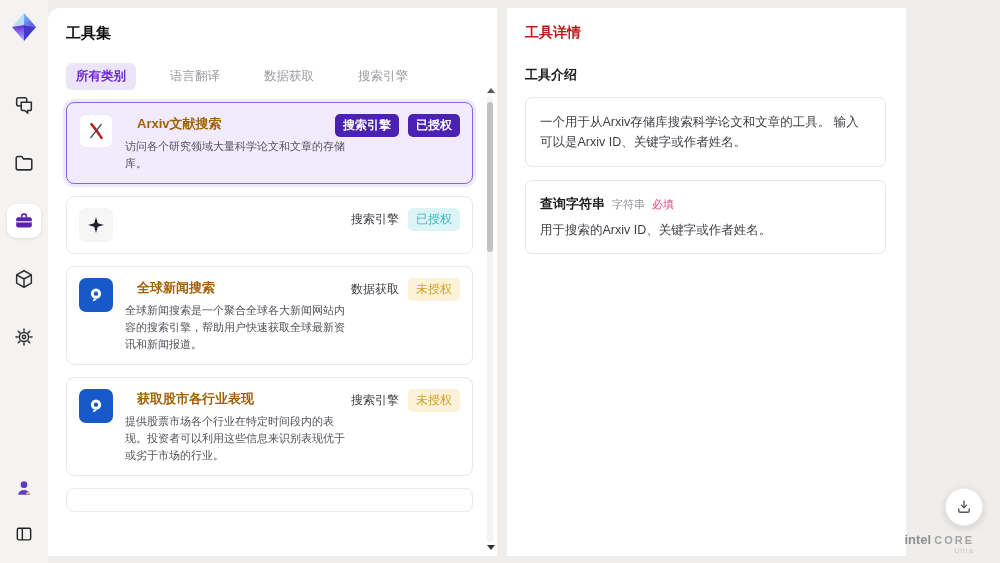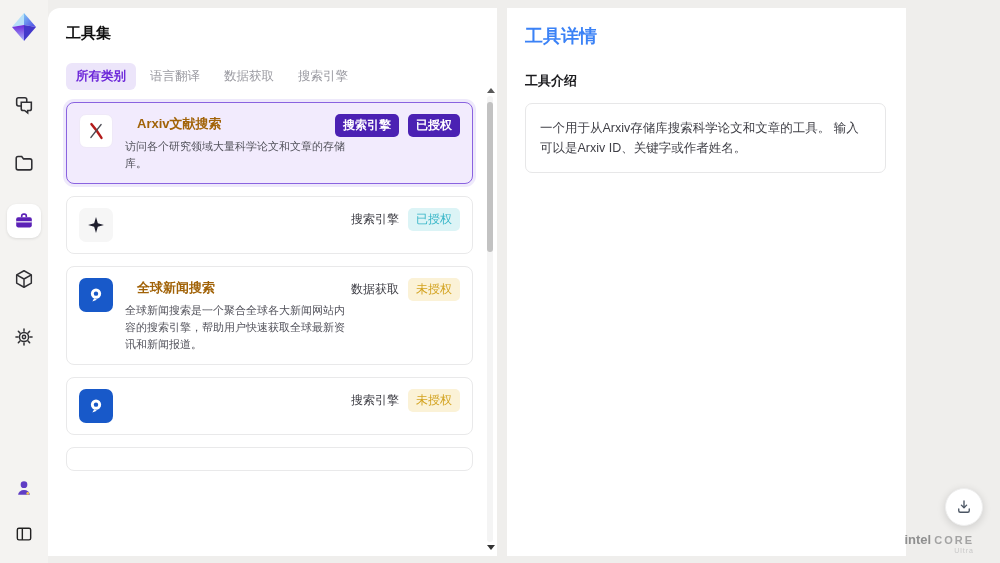--- a/index.html
+++ b/index.html
@@ -26,21 +26,21 @@
   
   .main { position:absolute; left:48px; top:8px; width:858px; height:548px; display:flex; gap:10px; }
   .list-panel {
     width:449px; background:#fff; border-radius:12px 0 0 0; position:relative;
     padding:16px 24px 0 18px; overflow:hidden;
   }
   .detail-panel { flex:1; background:#fff; padding:16px 20px 0 18px; position:relative; }
 
   
   .panel-title { font-size:15px; font-weight:bold; color:#111; }
-  .tabs { display:flex; align-items:center; gap:4px; margin-top:20px; }
+  .tabs { display:flex; align-items:center; gap:24px; margin-top:20px; }
   .tab {
     font-size:12.5px; color:#9a9aa1; padding:5px 10px; border-radius:6px; cursor:pointer; white-space:nowrap;
   }
   .tab.active { background:#ece5fa; color:#6d28d9; font-weight:bold; }
 
   .tool-list { margin-top:12px; }
   .tool-card {
     position:relative; background:#fff; border:1px solid #e9e9ea; border-radius:8px;
     padding:11px 12px; margin-bottom:12px; display:flex; gap:12px; cursor:pointer;
   }
@@ -72,21 +72,21 @@
 
   
   .scrollbar { position:absolute; right:3px; top:80px; width:8px; height:462px; }
   .scroll-track { position:absolute; left:1px; top:8px; width:6px; height:446px; background:#f4f4f4; border-radius:3px; }
   .scroll-thumb { position:absolute; left:1px; top:14px; width:6px; height:150px; background:#c2c2c2; border-radius:3px; }
   .scroll-arrow { position:absolute; left:1px; width:0; height:0; border-left:4px solid transparent; border-right:4px solid transparent; }
   .scroll-arrow.up { top:0; border-bottom:5px solid #5a5a5a; }
   .scroll-arrow.down { bottom:0; border-top:5px solid #333; }
 
   
-  .detail-title { font-size:18px; font-weight:bold; color:#3b82f6; }
+  .detail-title { font-size:14px; font-weight:bold; color:#b91c1c; }
   .section-heading { font-size:13px; font-weight:bold; color:#1c1c1f; margin-top:24px; }
   .info-box {
     margin-top:13px; border:1px solid #e7e7e8; border-radius:7px;
     padding:14px 14px; background:#fff;
   }
   .intro-text { font-size:12.5px; color:#3f3f46; line-height:1.6; }
   .param-line { display:flex; align-items:baseline; gap:7px; }
   .param-name { font-size:13px; font-weight:bold; color:#1c1c1f; }
   .param-type { font-size:11px; color:#8f8f96; }
   .param-required { font-size:11px; color:#e5407c; }
@@ -259,20 +259,24 @@
 
       <span class="icon-variant iv-juhe show">
         <svg width="22" height="22" viewBox="0 0 24 24">
           <circle cx="12" cy="10.5" r="5.6" fill="#ffffff"></circle>
           <circle cx="12" cy="10.5" r="2.4" fill="#1859c9"></circle>
           <path d="M10 15.5 L8 19 L13 17.2 Z" fill="#ffffff"></path>
         </svg>
       </span>
 
     </div>
+    <div class="tool-text">
+      <div class="tool-name">获取股市各行业表现</div>
+      <div class="tool-desc">提供股票市场各个行业在特定时间段内的表现。投资者可以利用这些信息来识别表现优于或劣于市场的行业。</div>
+    </div>
     <div class="tool-badges">
       <span class="badge cat cat-text">搜索引擎</span>
       <span class="badge auth auth-yellow">未授权</span>
     </div>
   </div>
 
   <div class="tool-card">
     
     
     
@@ -286,20 +290,28 @@
       <div class="scroll-thumb"></div>
       <div class="scroll-arrow down"></div>
     </div>
   </section>
 
   <section class="detail-panel">
     <h2 class="detail-title">工具详情</h2>
     <h3 class="section-heading">工具介绍</h3>
     <div class="info-box">
       <p class="intro-text">一个用于从Arxiv存储库搜索科学论文和文章的工具。 输入可以是Arxiv ID、关键字或作者姓名。</p>
+    </div>
+    <div class="info-box">
+      <div class="param-line">
+        <span class="param-name">查询字符串</span>
+        <span class="param-type">字符串</span>
+        <span class="param-required">必填</span>
+      </div>
+      <p class="param-desc">用于搜索的Arxiv ID、关键字或作者姓名。</p>
     </div>
   </section>
 </div>
 
 <button class="fab">
   <svg width="18" height="18" viewBox="0 0 24 24" fill="none" stroke="#4b5563" stroke-width="1.8" stroke-linecap="round" stroke-linejoin="round">
     <path d="M12 4 v8.5"></path>
     <path d="M8.5 9.5 L12 13 L15.5 9.5"></path>
     <path d="M5 14.5 v2.5 a2 2 0 0 0 2 2 h10 a2 2 0 0 0 2 -2 v-2.5"></path>
   </svg>

